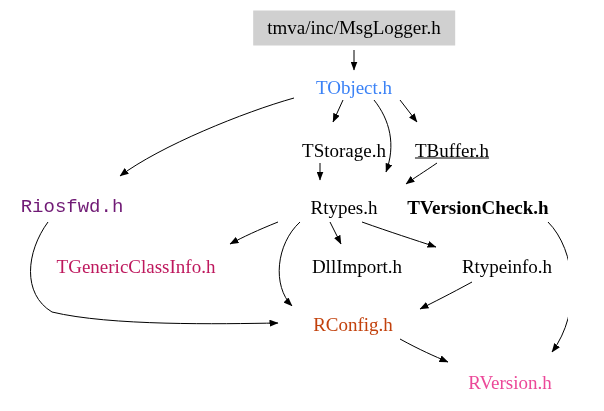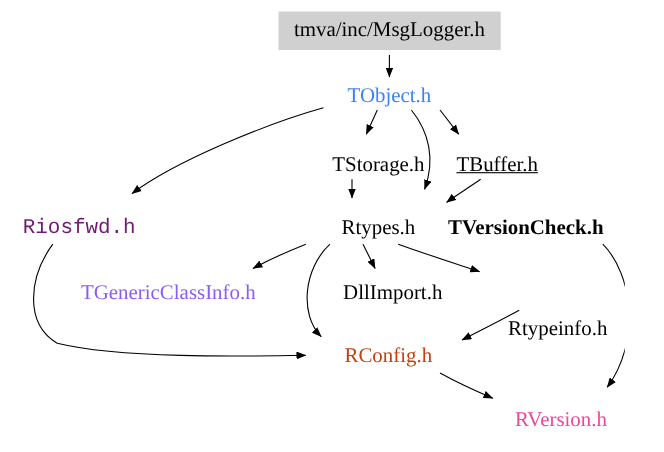--- a/index.html
+++ b/index.html
@@ -69,20 +69,20 @@
   </svg>
 
   <div id="nodes-group">
       <div class="node root" style="left: 354px; top: 28px; background: rgb(208, 208, 208); color: rgb(0, 0, 0);">tmva/inc/MsgLogger.h</div>
       <div class="node" style="left: 354px; top: 87px; color: #3b82f6;">TObject.h</div>
       <div class="node" style="left: 320px; top: 150px; color: rgb(0, 0, 0); margin-left: 24px;">TStorage.h</div>
       <div class="node" style="left: 452px; top: 150px; color: rgb(0, 0, 0); text-decoration: underline;">TBuffer.h</div>
       <div class="node" style="left: 72px; top: 207px; color: #701a75; font-family: Liberation Mono, monospace;">Riosfwd.h</div>
       <div class="node" style="left: 320px; top: 207px; color: rgb(0, 0, 0); margin-left: 24px;">Rtypes.h</div>
       <div class="node" style="left: 478px; top: 207px; color: rgb(0, 0, 0); font-weight: bold;">TVersionCheck.h</div>
-      <div class="node" style="left: 153px; top: 266px; color: #8b5cf6;">TGenericClassInfo.h</div>
+      <div class="node" style="left: 136px; top: 266px; color: #be185d;">TGenericClassInfo.h</div>
       <div class="node" style="left: 357px; top: 266px; color: rgb(0, 0, 0);">DllImport.h</div>
-      <div class="node" style="left: 507px; top: 266px; color: rgb(0, 0, 0); margin-top: 33px;">Rtypeinfo.h</div>
+      <div class="node" style="left: 507px; top: 266px; color: rgb(0, 0, 0);">Rtypeinfo.h</div>
       <div class="node" style="left: 353px; top: 324px; color: #c2410c;">RConfig.h</div>
       <div class="node" style="left: 510px; top: 382px; color: #ec4899;">RVersion.h</div>
     </div>
 
 </div>
 
 </body></html>

